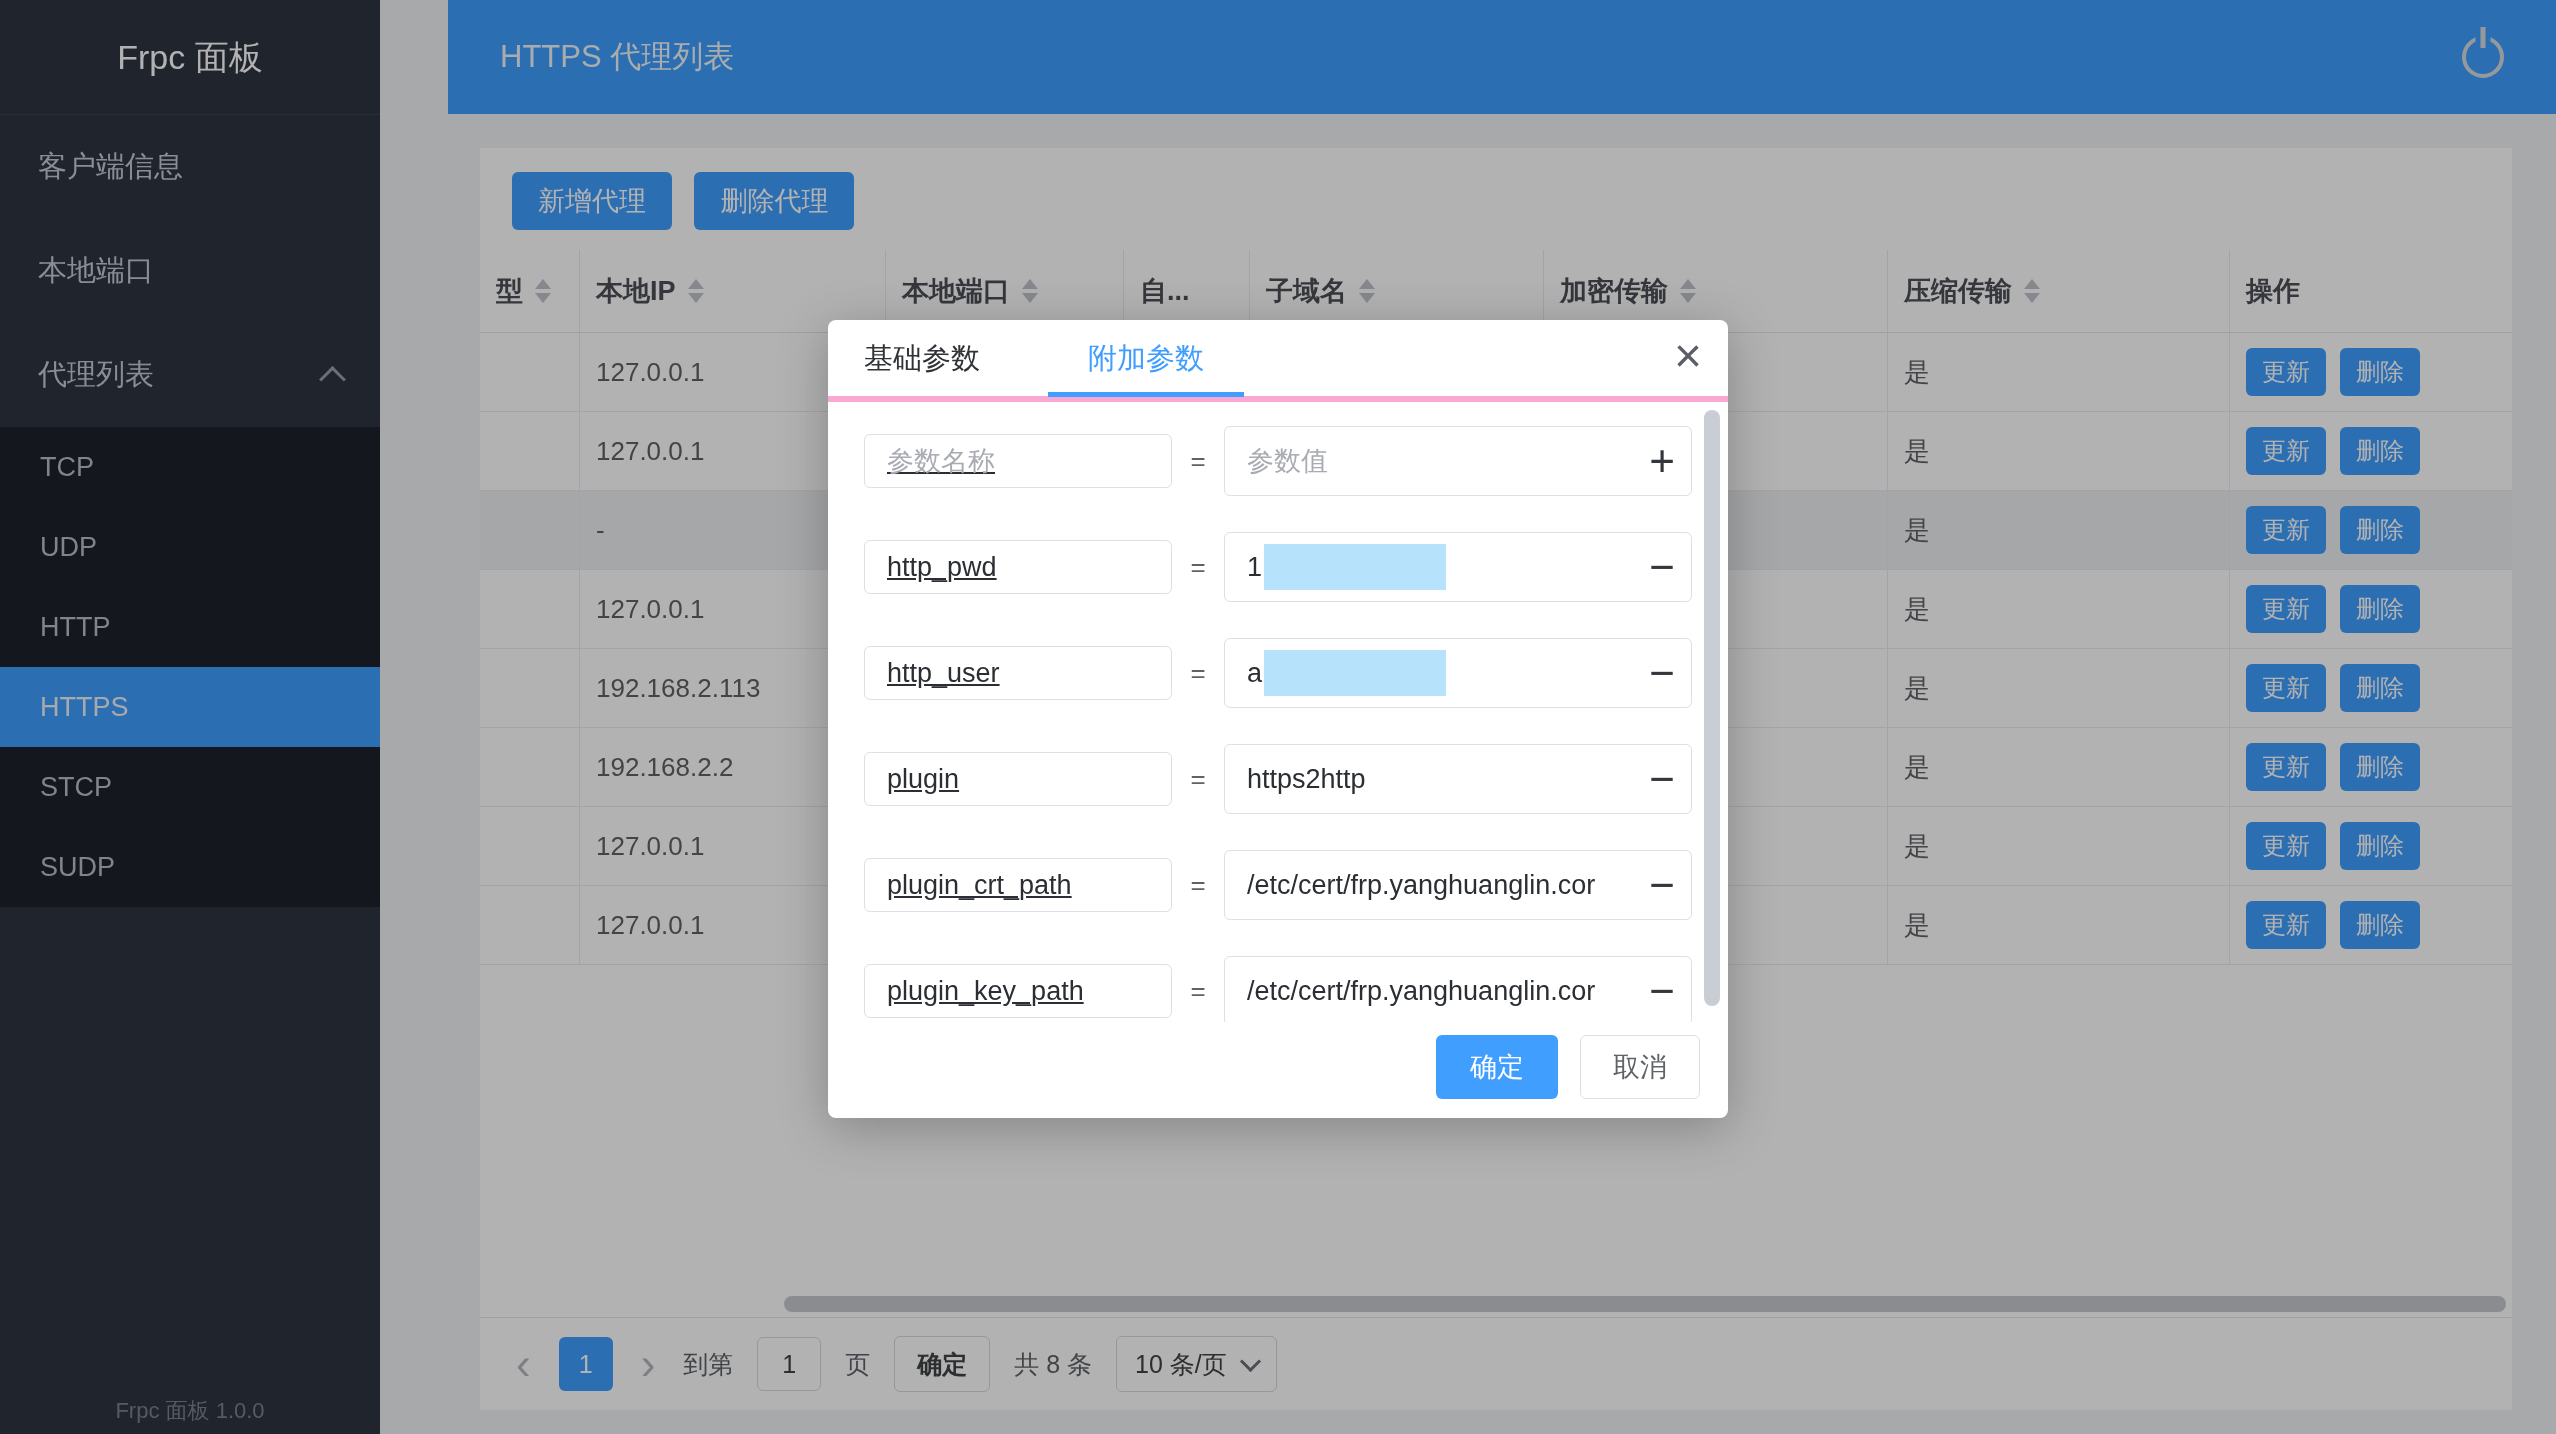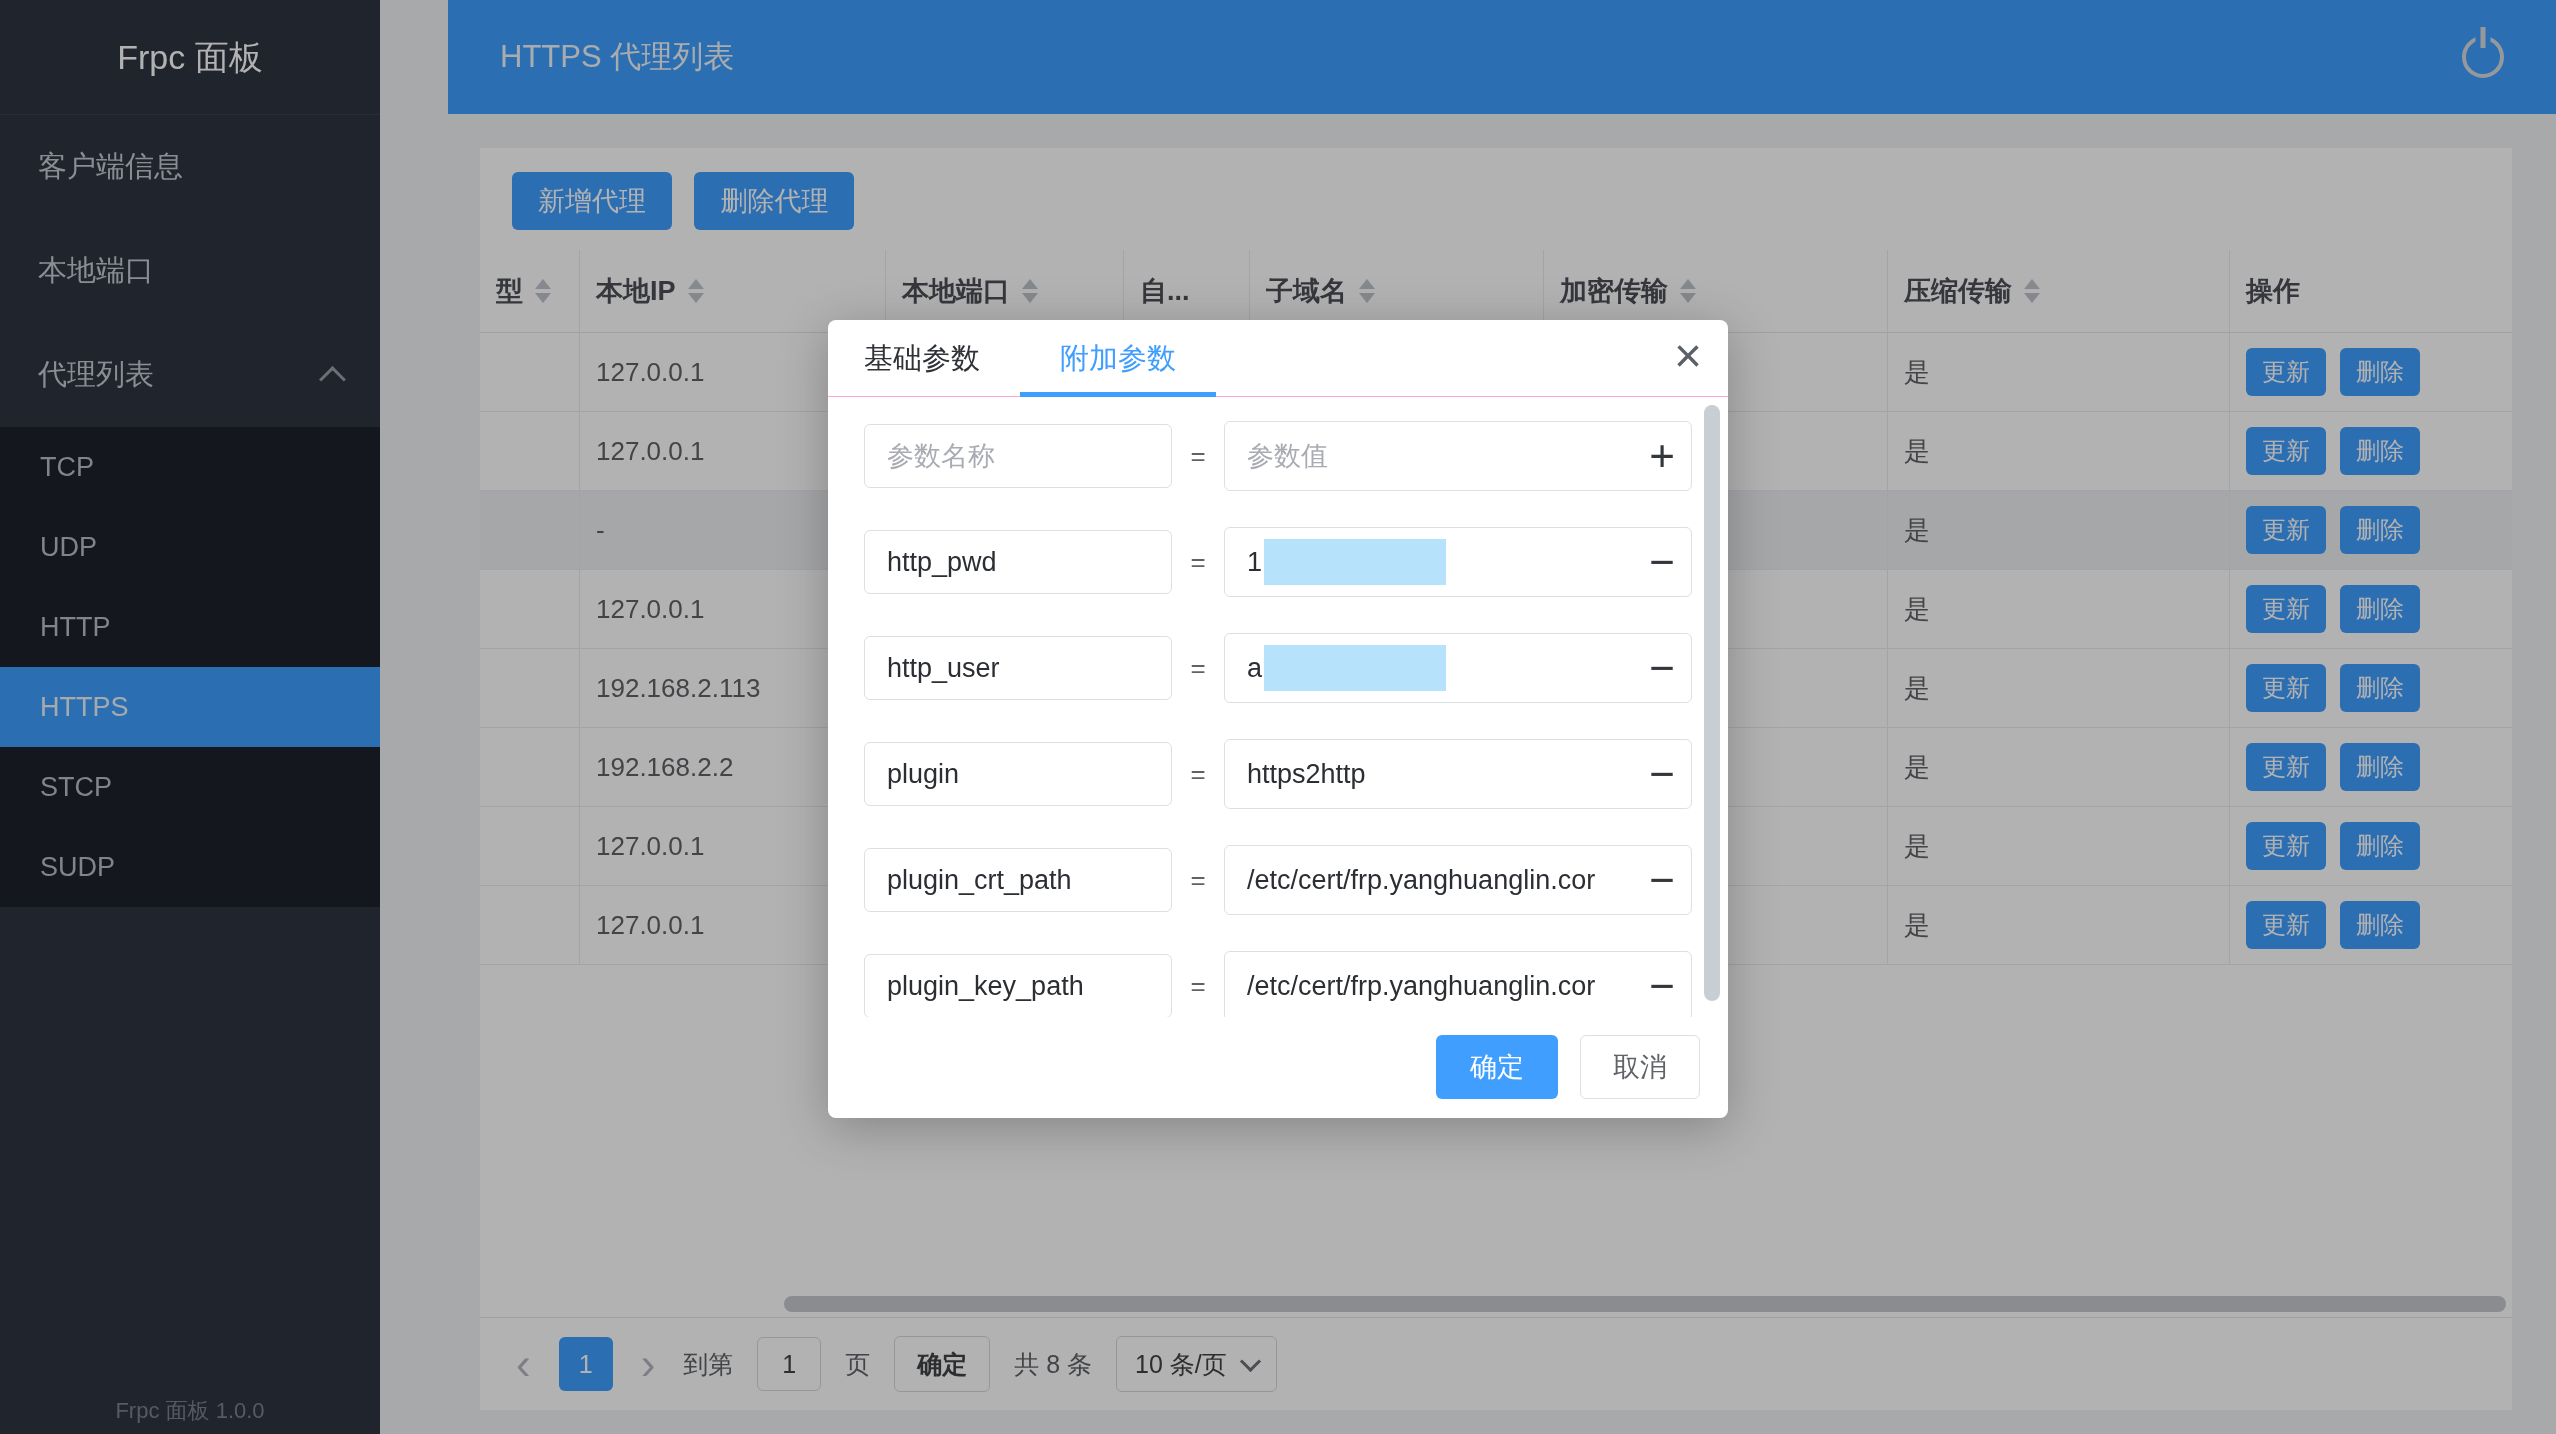--- a/index.html
+++ b/index.html
@@ -63,31 +63,31 @@
   .pg-btn{height:54px;padding:0 22px;border:1px solid #d5d9e0;border-radius:6px;background:#fff;
     display:flex;align-items:center;font-size:25px;color:#3f4246;font-weight:700;cursor:pointer;}
   .pg-select{height:54px;padding:0 18px;border:1px solid #d5d9e0;border-radius:6px;background:#fff;
     display:flex;align-items:center;gap:16px;font-size:25px;color:#3f4246;cursor:pointer;}
   .chevron-down{width:12px;height:12px;border-left:3px solid #6b6f76;border-bottom:3px solid #6b6f76;
     transform:rotate(-45deg);margin-top:-6px;}
   
   .overlay{position:absolute;inset:0;background:rgba(0,0,0,0.30);z-index:5;}
   .modal{position:absolute;left:828px;top:320px;width:900px;height:798px;background:#fff;border-radius:8px;
     z-index:10;box-shadow:0 10px 50px rgba(0,0,0,0.25);}
-  .modal-tabs{position:relative;height:76px;padding:0 36px;border-bottom:1px solid #f9a8d4;
-    display:flex;align-items:flex-end;}
+  .modal-tabs{position:relative;height:76px;padding:0 36px;border-bottom:6px solid #f9a8d4;
+    display:flex;align-items:flex-end;gap:28px;}
   .tab{font-size:29px;height:76px;line-height:76px;color:#2f3237;cursor:pointer;}
   .tab.t1{padding-right:40px;}
   .tab.t2{padding:0 40px;color:#409eff;position:relative;}
   .tab.t2::after{content:"";position:absolute;left:0;right:0;bottom:-1px;height:5px;background:#409eff;}
   .modal-close{position:absolute;right:26px;top:12px;font-size:48px;font-weight:300;color:#5b5f66;cursor:pointer;line-height:1;}
   .modal-body{position:relative;height:620px;overflow:hidden;padding:24px 0 0 36px;box-sizing:border-box;}
   .param-row{display:flex;align-items:center;height:70px;margin-bottom:36px;}
-  .p-name{width:308px;height:64px;border:1px solid #dcdfe6;border-radius:6px;box-sizing:border-box;
-    display:flex;align-items:center;padding:12px 22px;font-size:27px;color:#2b2e33;overflow:hidden;white-space:nowrap;}
+  .p-name{width:308px;height:54px;border:1px solid #dcdfe6;border-radius:6px;box-sizing:border-box;
+    display:flex;align-items:center;padding:12px 22px;font-size:27px;color:#2b2e33;overflow:hidden;white-space:nowrap;text-decoration:underline;}
   .p-eq{width:52px;text-align:center;color:#5f6368;font-size:26px;flex:none;}
   .p-value{position:relative;width:468px;height:70px;border:1px solid #dcdfe6;border-radius:6px;box-sizing:border-box;
     display:flex;align-items:center;padding:0 56px 0 22px;font-size:27px;color:#2b2e33;overflow:hidden;white-space:nowrap;}
   .ph{color:#a8abb2;}
   .p-op{position:absolute;right:16px;top:50%;transform:translateY(-50%);font-size:44px;font-weight:200;color:#33363b;cursor:pointer;line-height:1;}
   .sel{display:inline-block;width:182px;height:46px;background:#b6e2fb;margin-left:2px;vertical-align:middle;}
   .modal-vthumb{position:absolute;right:8px;top:8px;width:16px;height:596px;background:#c9cdd4;border-radius:8px;}
   .modal-footer{position:absolute;left:0;right:28px;bottom:0;height:102px;display:flex;align-items:center;
     justify-content:flex-end;gap:22px;}
   .btn-ok{background:#409eff;color:#fff;border:none;border-radius:6px;height:64px;padding:0 34px;font-size:27px;cursor:pointer;}

